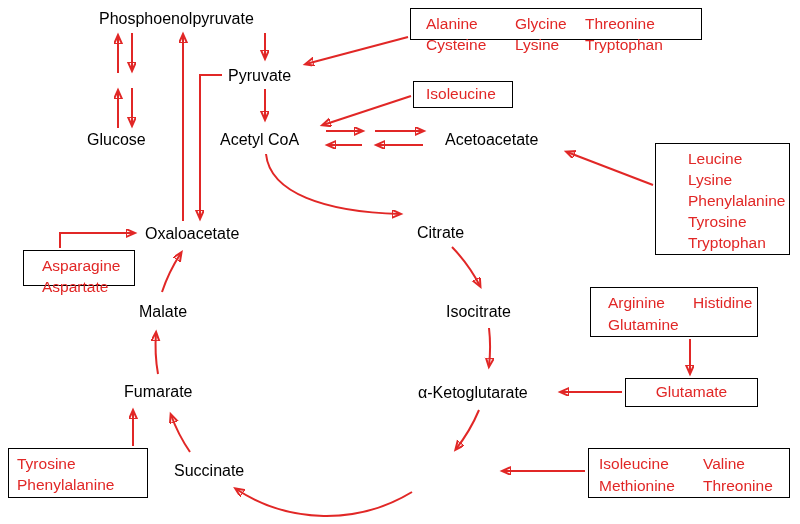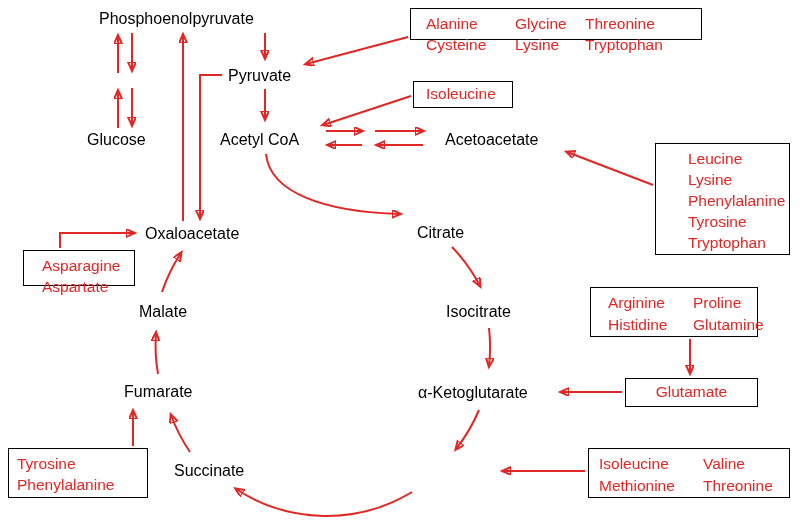--- a/index.html
+++ b/index.html
@@ -102,21 +102,20 @@
   <div class="aa-box vlist" style="left:655px;top:143px;width:135px;height:112px;padding-left:32px;">
     <div>Leucine</div>
     <div>Lysine</div>
     <div>Phenylalanine</div>
     <div>Tyrosine</div>
     <div>Tryptophan</div>
   </div>
 
   <div class="aa-box grid2a" style="left:590px;top:287px;width:168px;height:50px;">
     <span>Arginine</span>
-    <span>Proline</span>
     <span>Histidine</span>
     <span>Glutamine</span>
   </div>
 
   <div class="aa-box center" style="left:625px;top:378px;width:133px;height:29px;">
     <span>Glutamate</span>
   </div>
 
   <div class="aa-box grid2b" style="left:588px;top:448px;width:202px;height:50px;">
     <span>Isoleucine</span>

